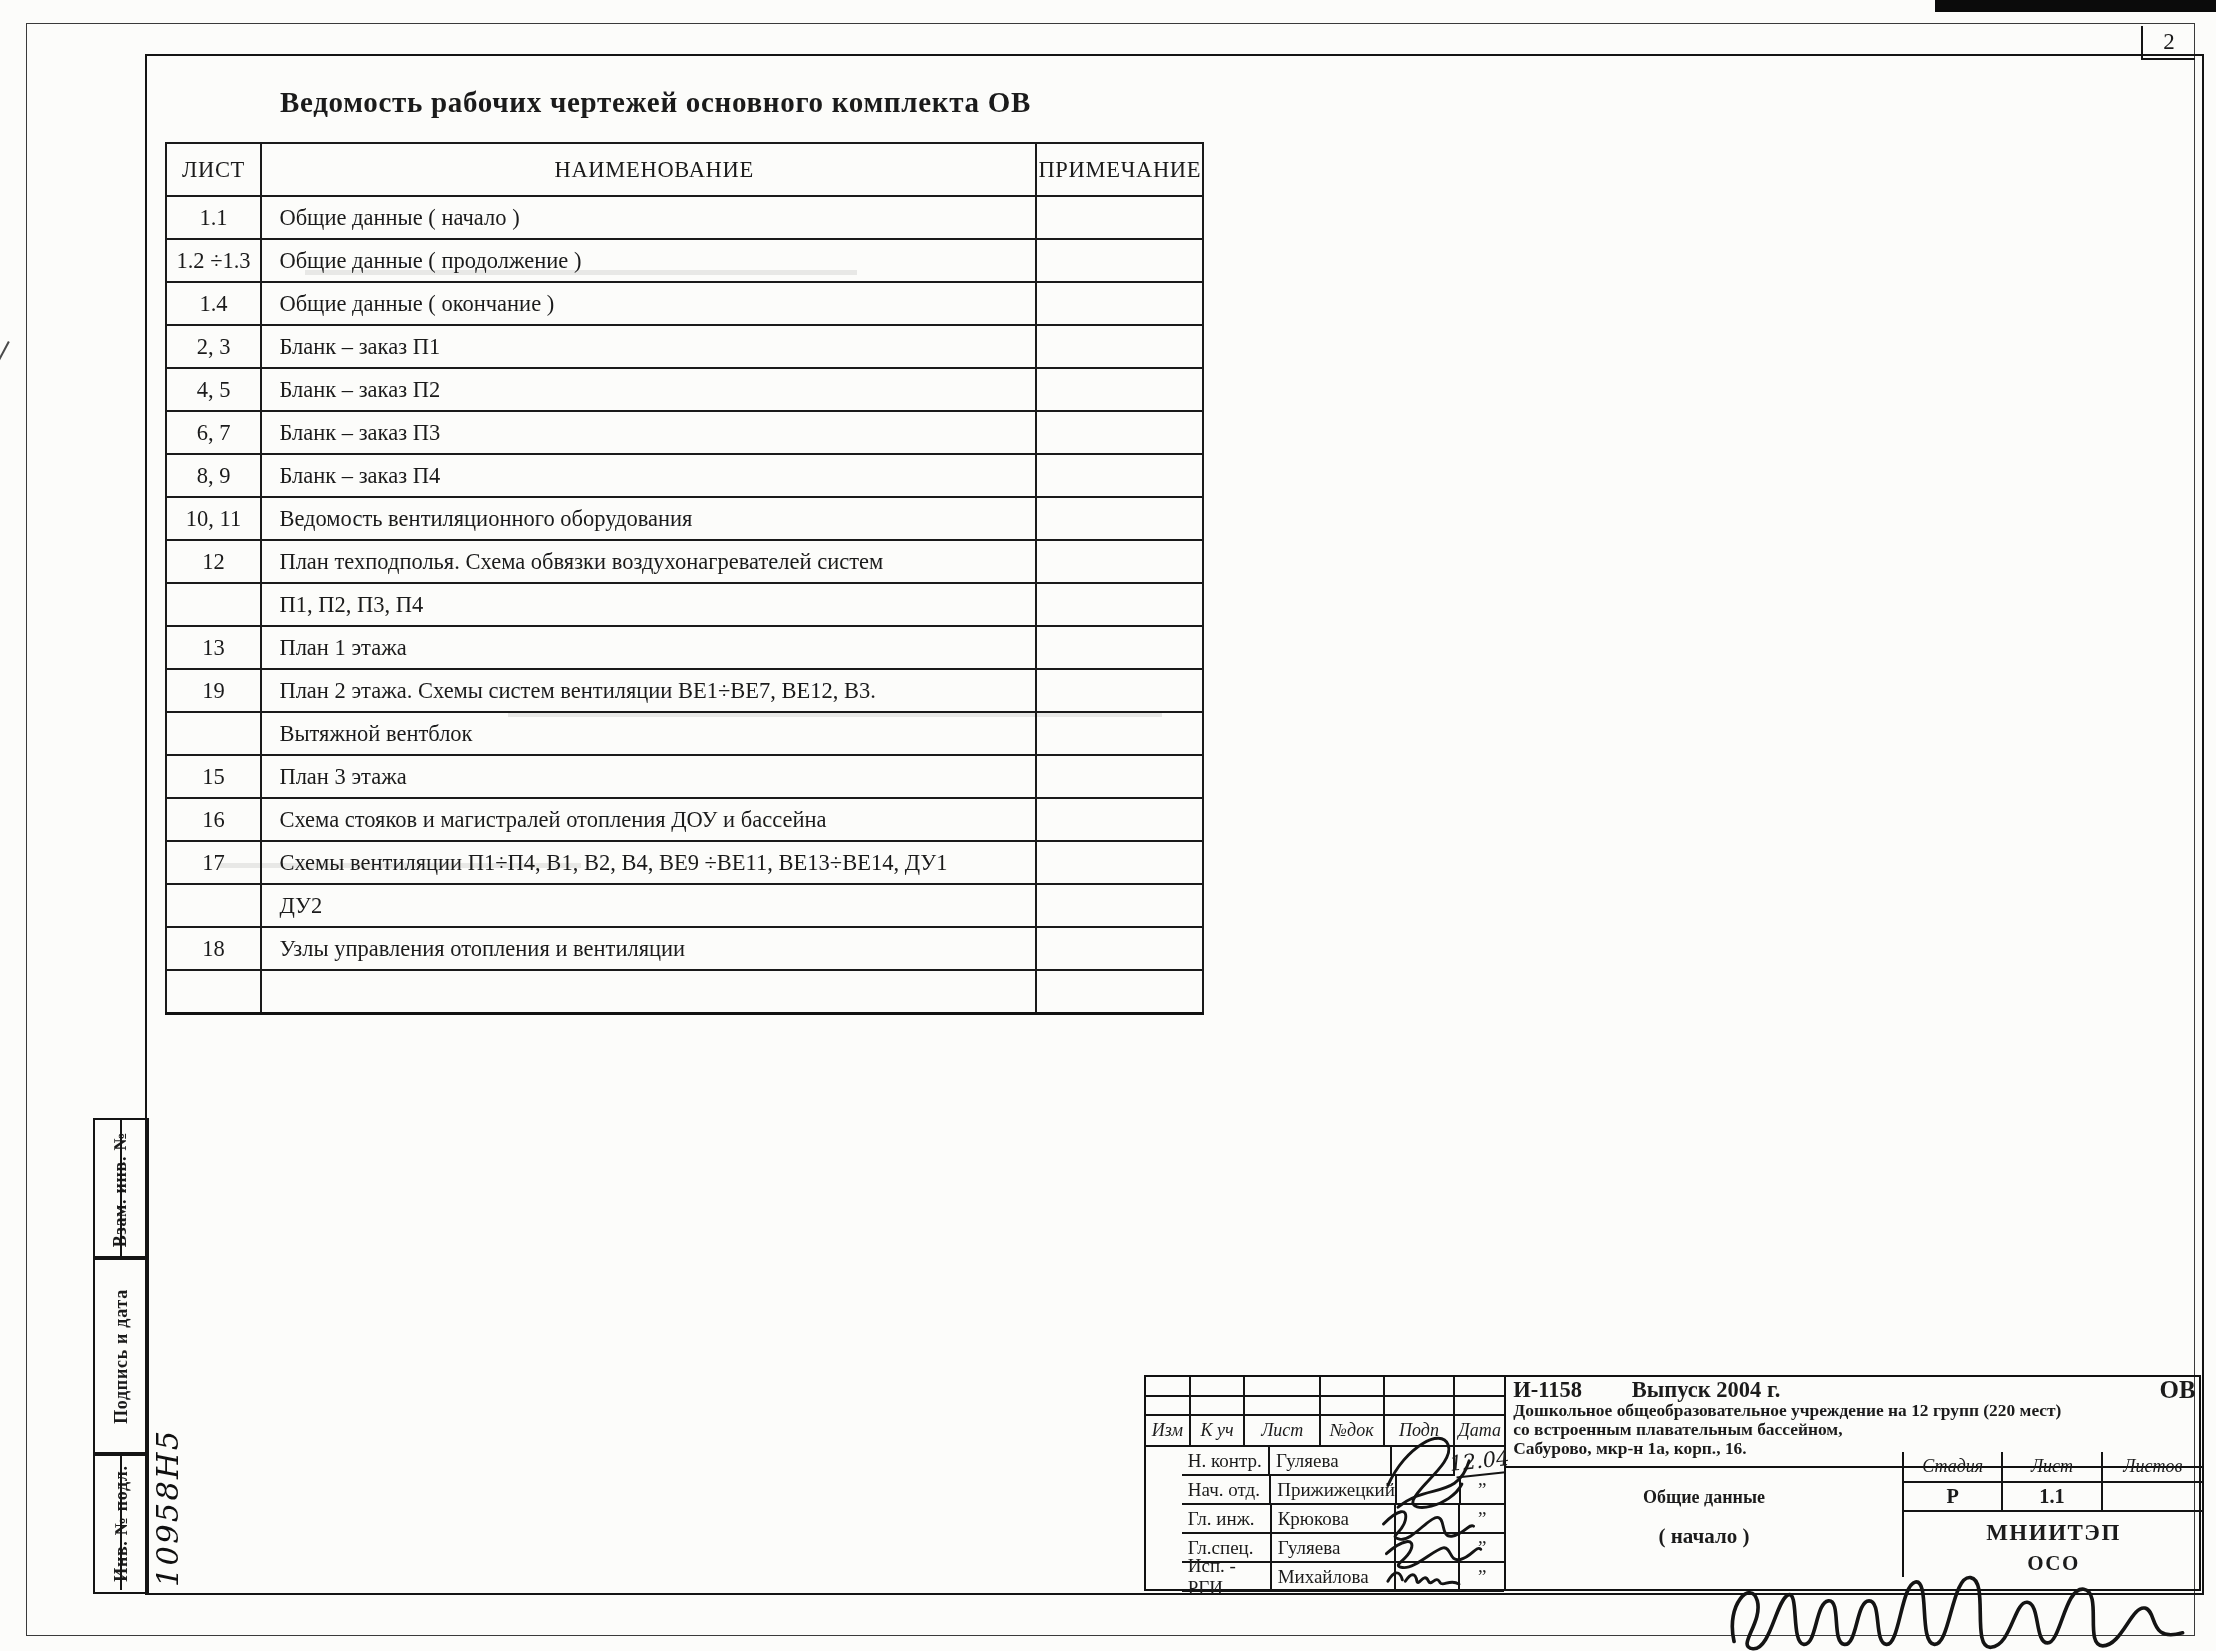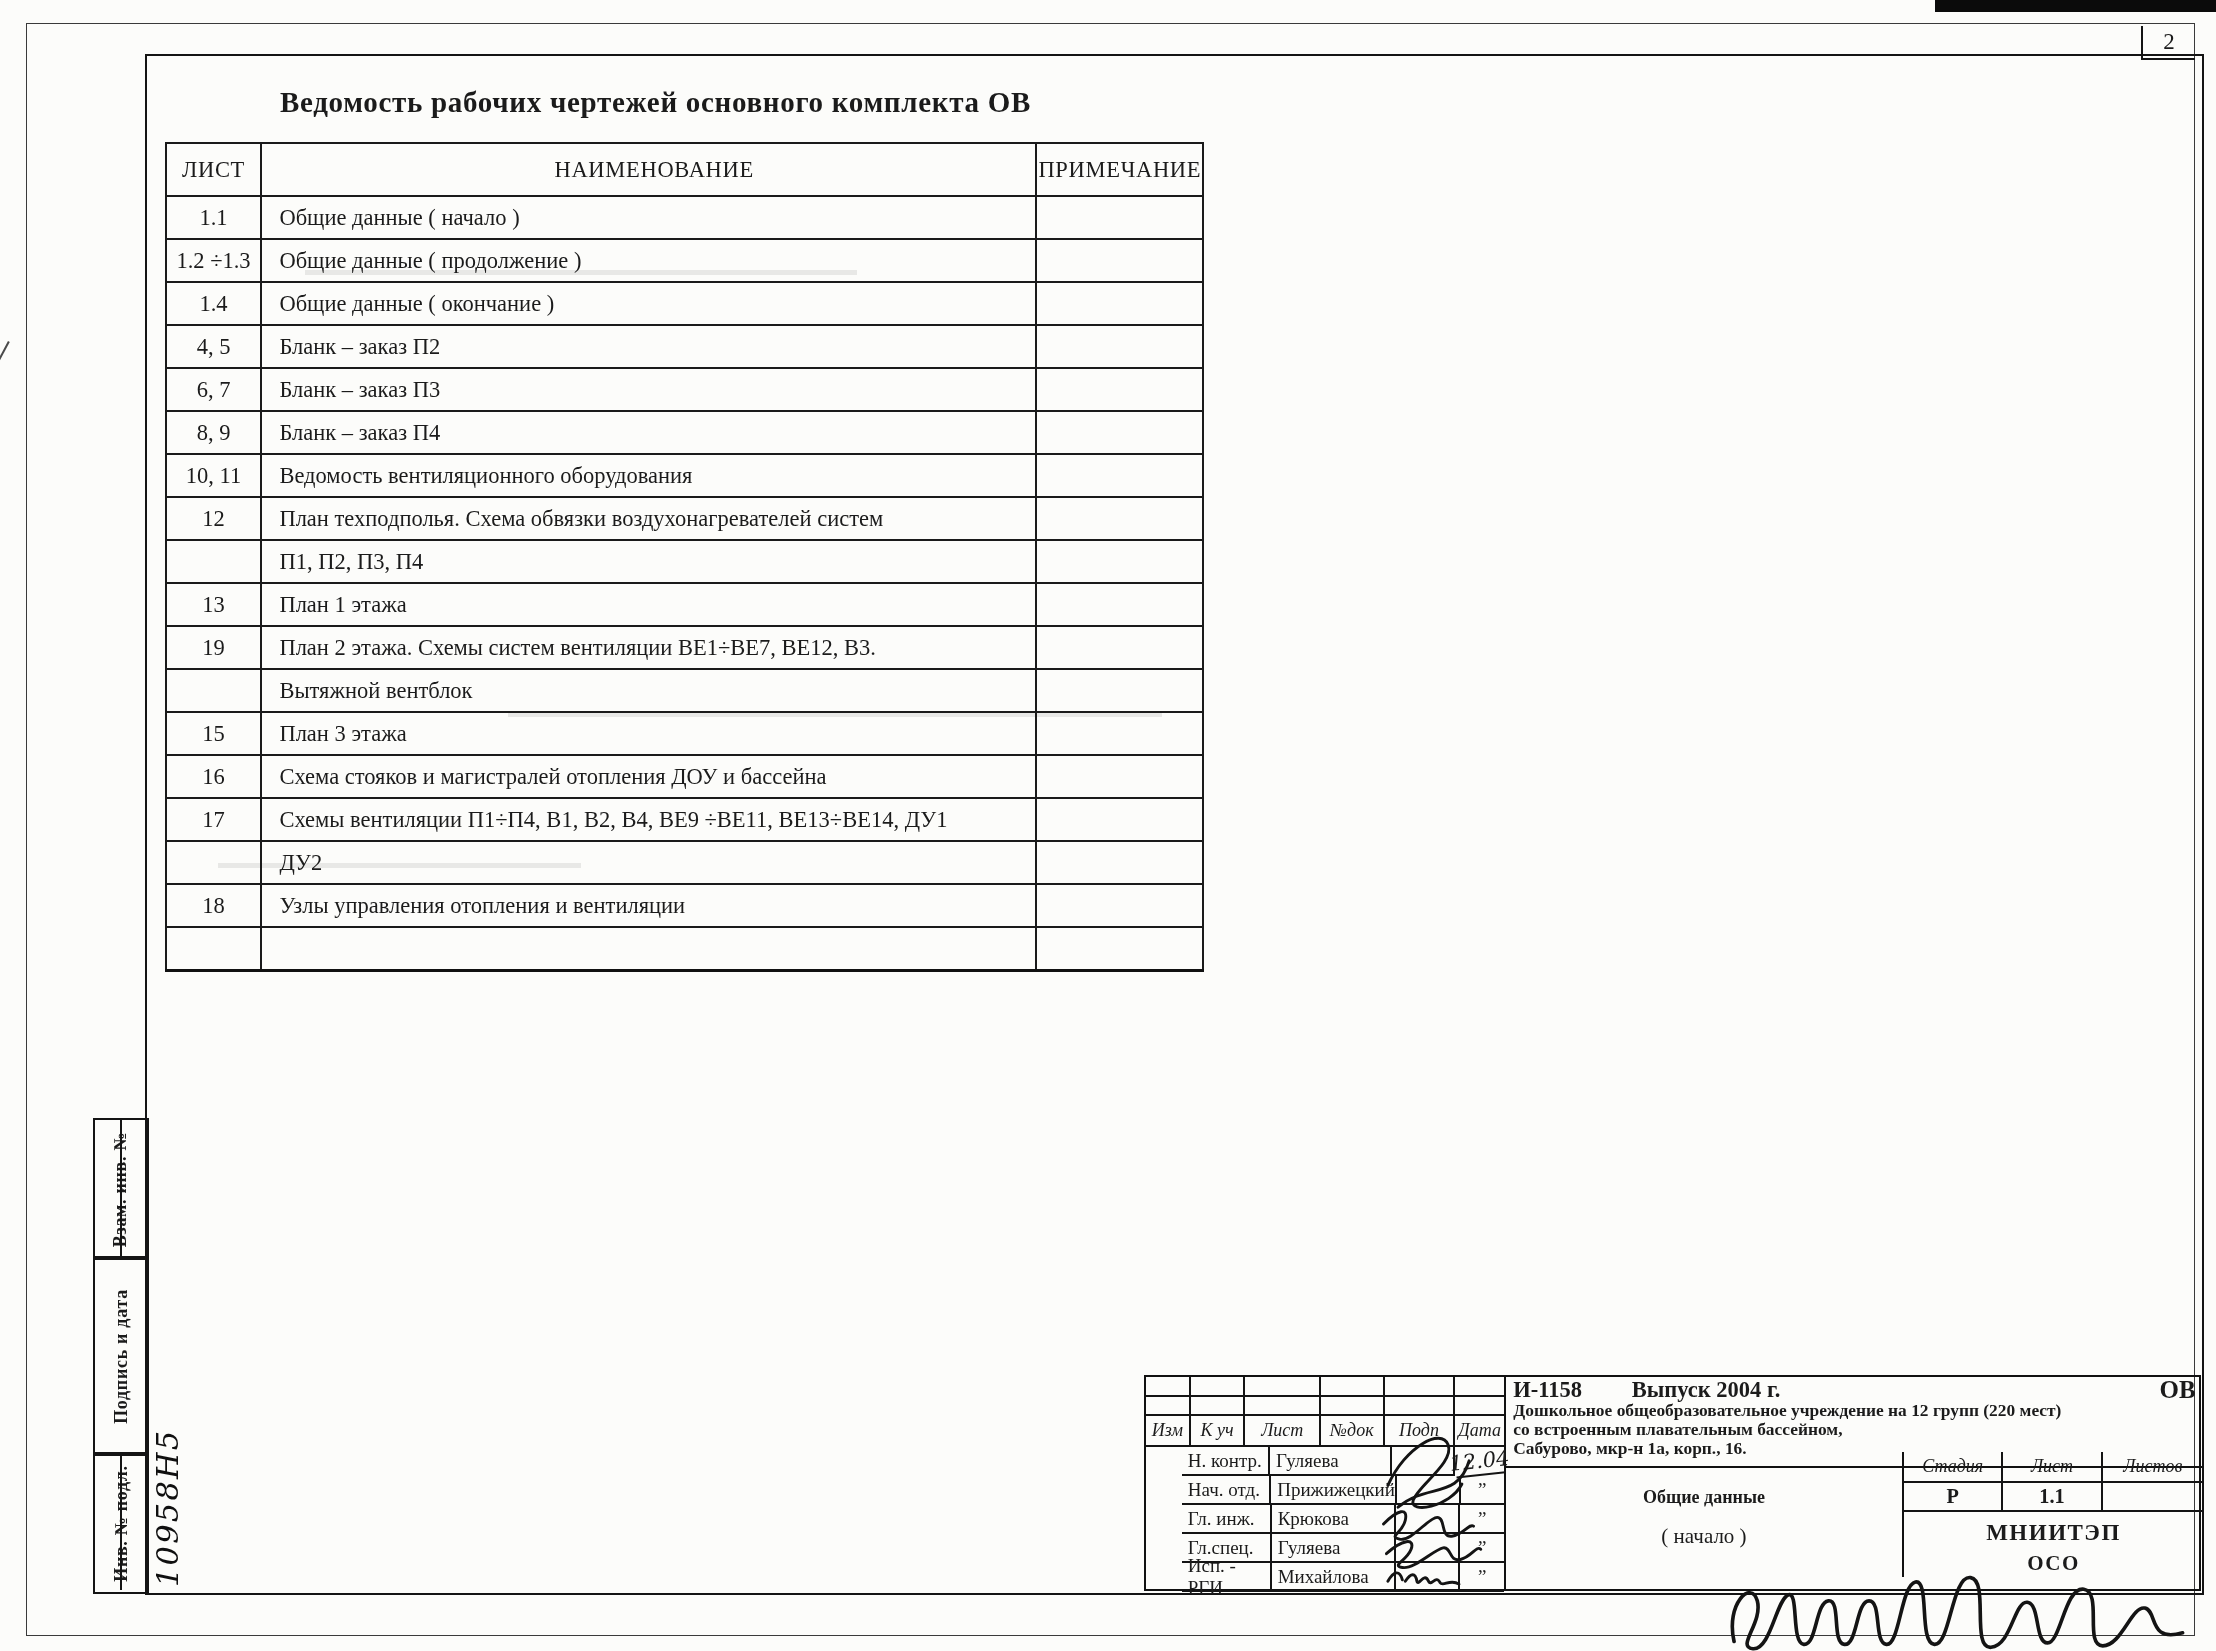--- a/index.html
+++ b/index.html
@@ -73,21 +73,21 @@
   .desc-cell{position:absolute;left:360px;top:0;width:697px;height:91px;
              border-bottom:2.9px solid #111;padding:1.5px 7.3px 0 7.3px;}
   .desc-line0{display:flex;justify-content:space-between;font-weight:bold;font-size:22.5px;line-height:22px;}
   .desc-code span{margin-right:44px;}
   .desc-ov{font-size:25px;}
   .desc-line{font-weight:bold;font-size:17.4px;line-height:19px;}
 
   .sheet-title-cell{position:absolute;left:360px;top:91px;width:396px;height:125px;
                     text-align:center;padding-top:19px;}
   .sheet-title-1{font-weight:bold;font-size:18px;}
-  .sheet-title-2{font-weight:normal;font-size:21px;margin-top:16px;}
+  .sheet-title-2{font-weight:bold;font-size:21px;margin-top:16px;}
 
   .stamp{position:absolute;left:756px;top:75px;width:301px;height:125px;border-left:2.9px solid #111;}
   .stamp-head{display:flex;height:30.5px;border-bottom:2.2px solid #141414;}
   .stamp-vals{display:flex;height:29px;border-bottom:2.2px solid #141414;}
   .stamp-cell{width:100px;border-right:2.2px solid #141414;display:flex;align-items:center;justify-content:center;}
   .stamp-cell:last-child{border-right:none;width:101px;}
   .stamp-head .stamp-cell{font-style:italic;font-size:18px;}
   .stamp-vals .stamp-cell{font-weight:bold;font-size:20.3px;}
   .org-cell{height:62px;text-align:center;}
   .org-1{font-weight:bold;font-size:23px;letter-spacing:1.5px;margin-top:8.7px;}
@@ -134,20 +134,25 @@
           <td class="col-sheet">1.2 ÷1.3</td>
           <td class="col-name">Общие данные ( продолжение )</td>
           <td class="col-note"></td>
         </tr>
         <tr>
           <td class="col-sheet">1.4</td>
           <td class="col-name">Общие данные ( окончание )</td>
           <td class="col-note"></td>
         </tr>
         <tr>
+          <td class="col-sheet">2, 3</td>
+          <td class="col-name">Бланк – заказ П1</td>
+          <td class="col-note"></td>
+        </tr>
+        <tr>
           <td class="col-sheet">4, 5</td>
           <td class="col-name">Бланк – заказ П2</td>
           <td class="col-note"></td>
         </tr>
         <tr>
           <td class="col-sheet">6, 7</td>
           <td class="col-name">Бланк – заказ П3</td>
           <td class="col-note"></td>
         </tr>
         <tr>

